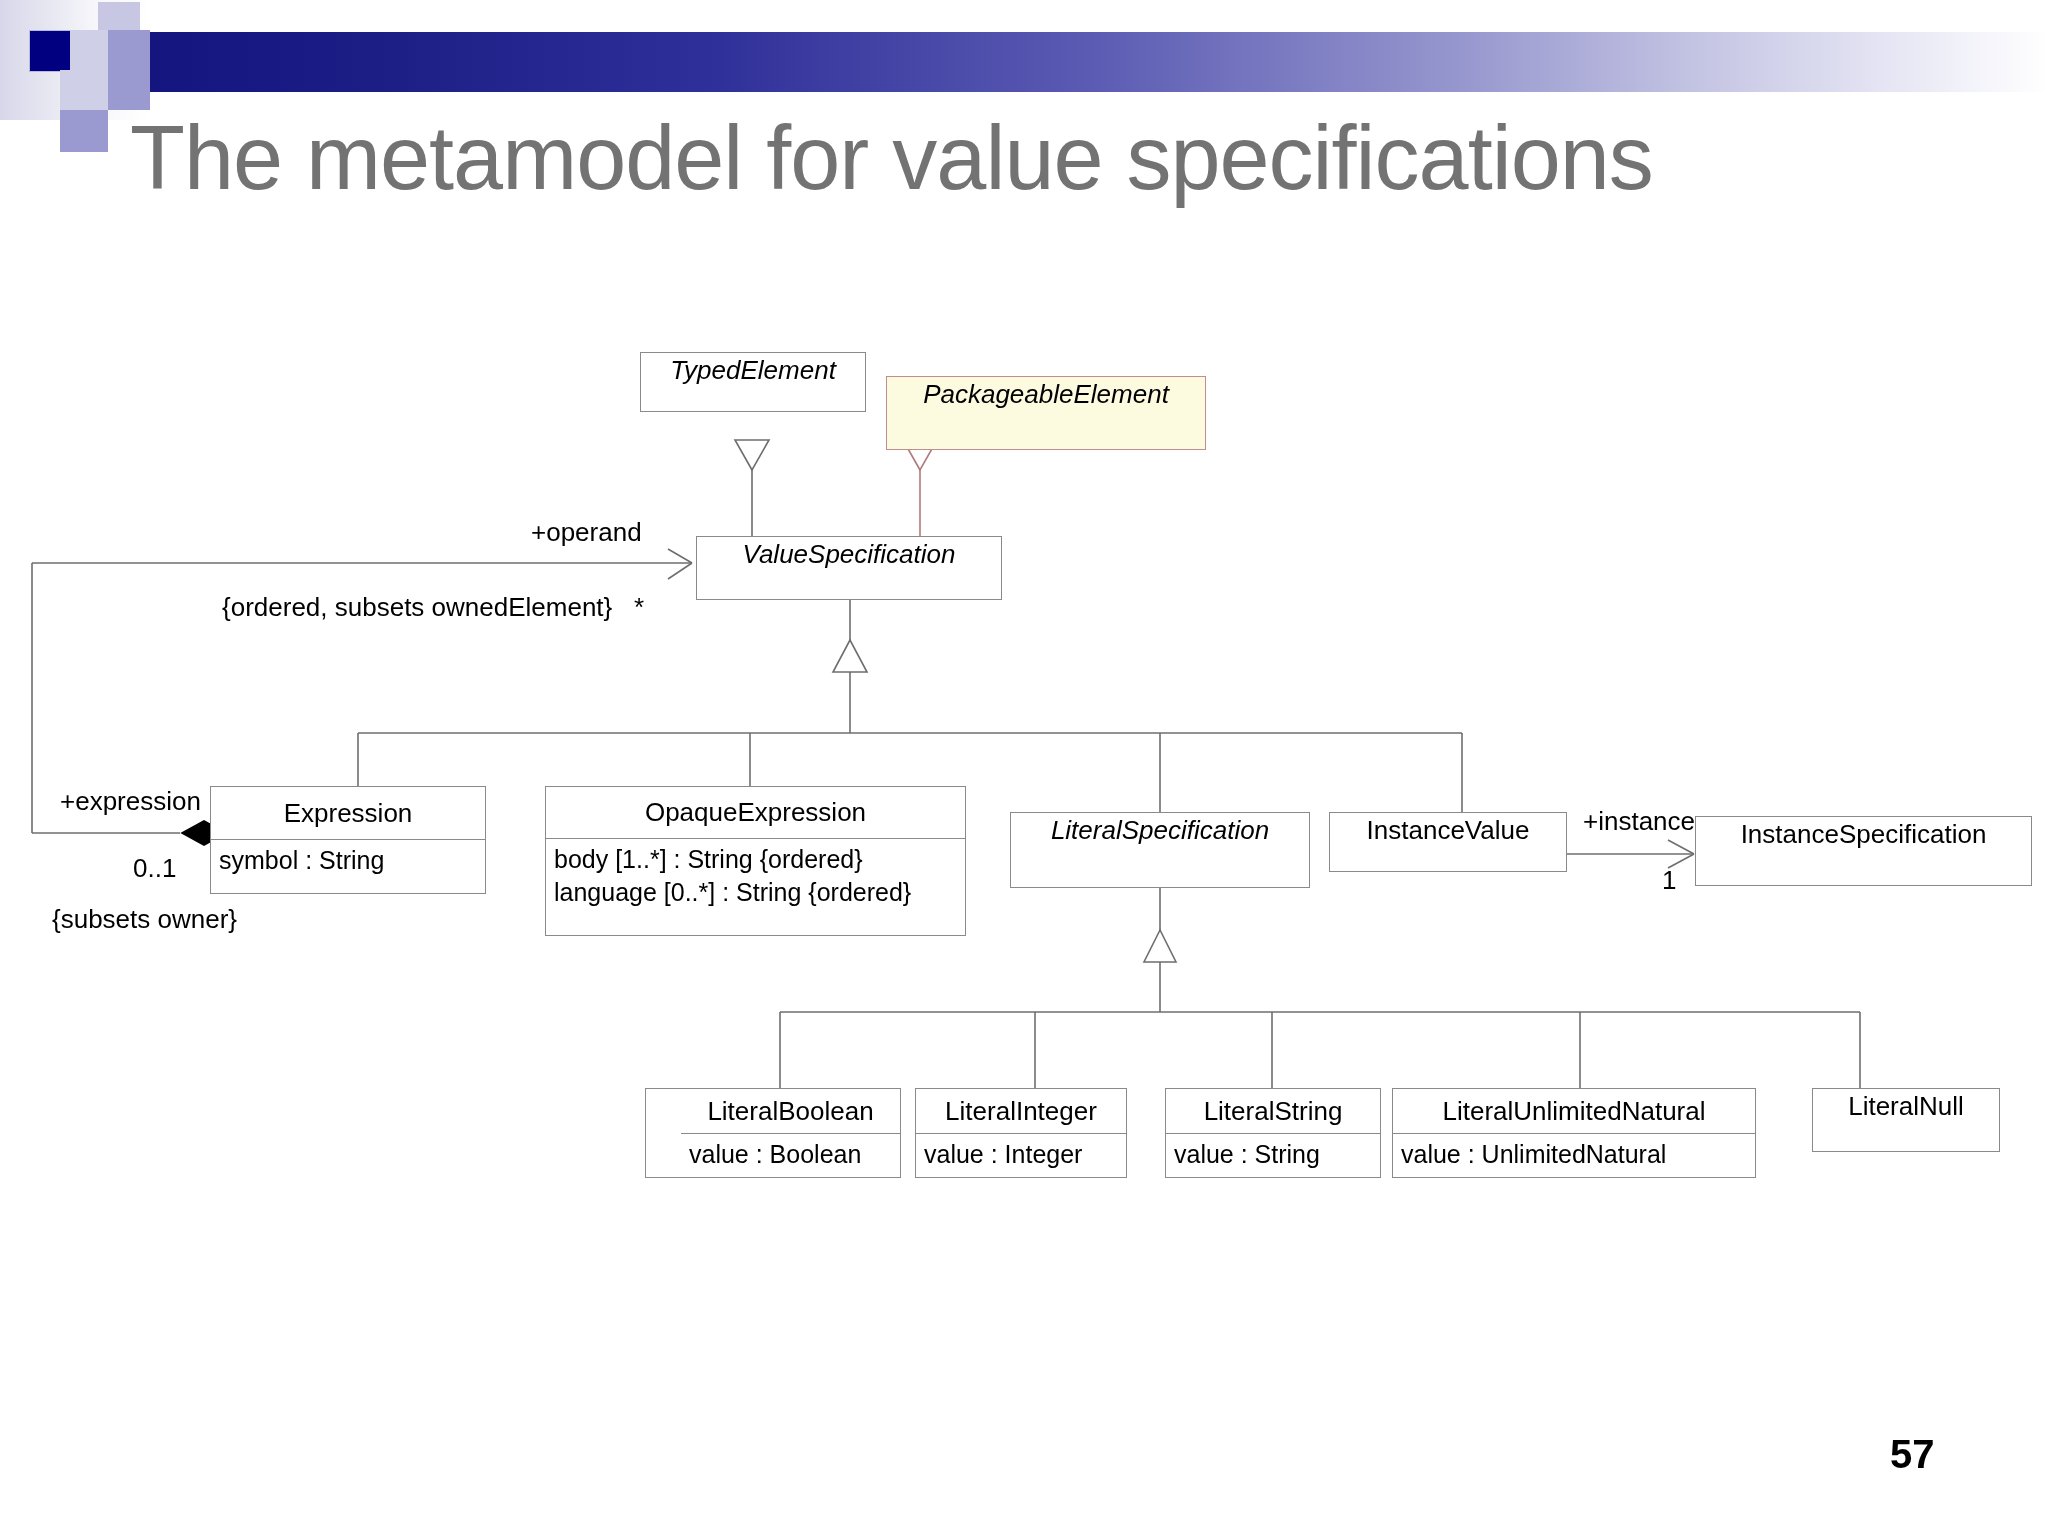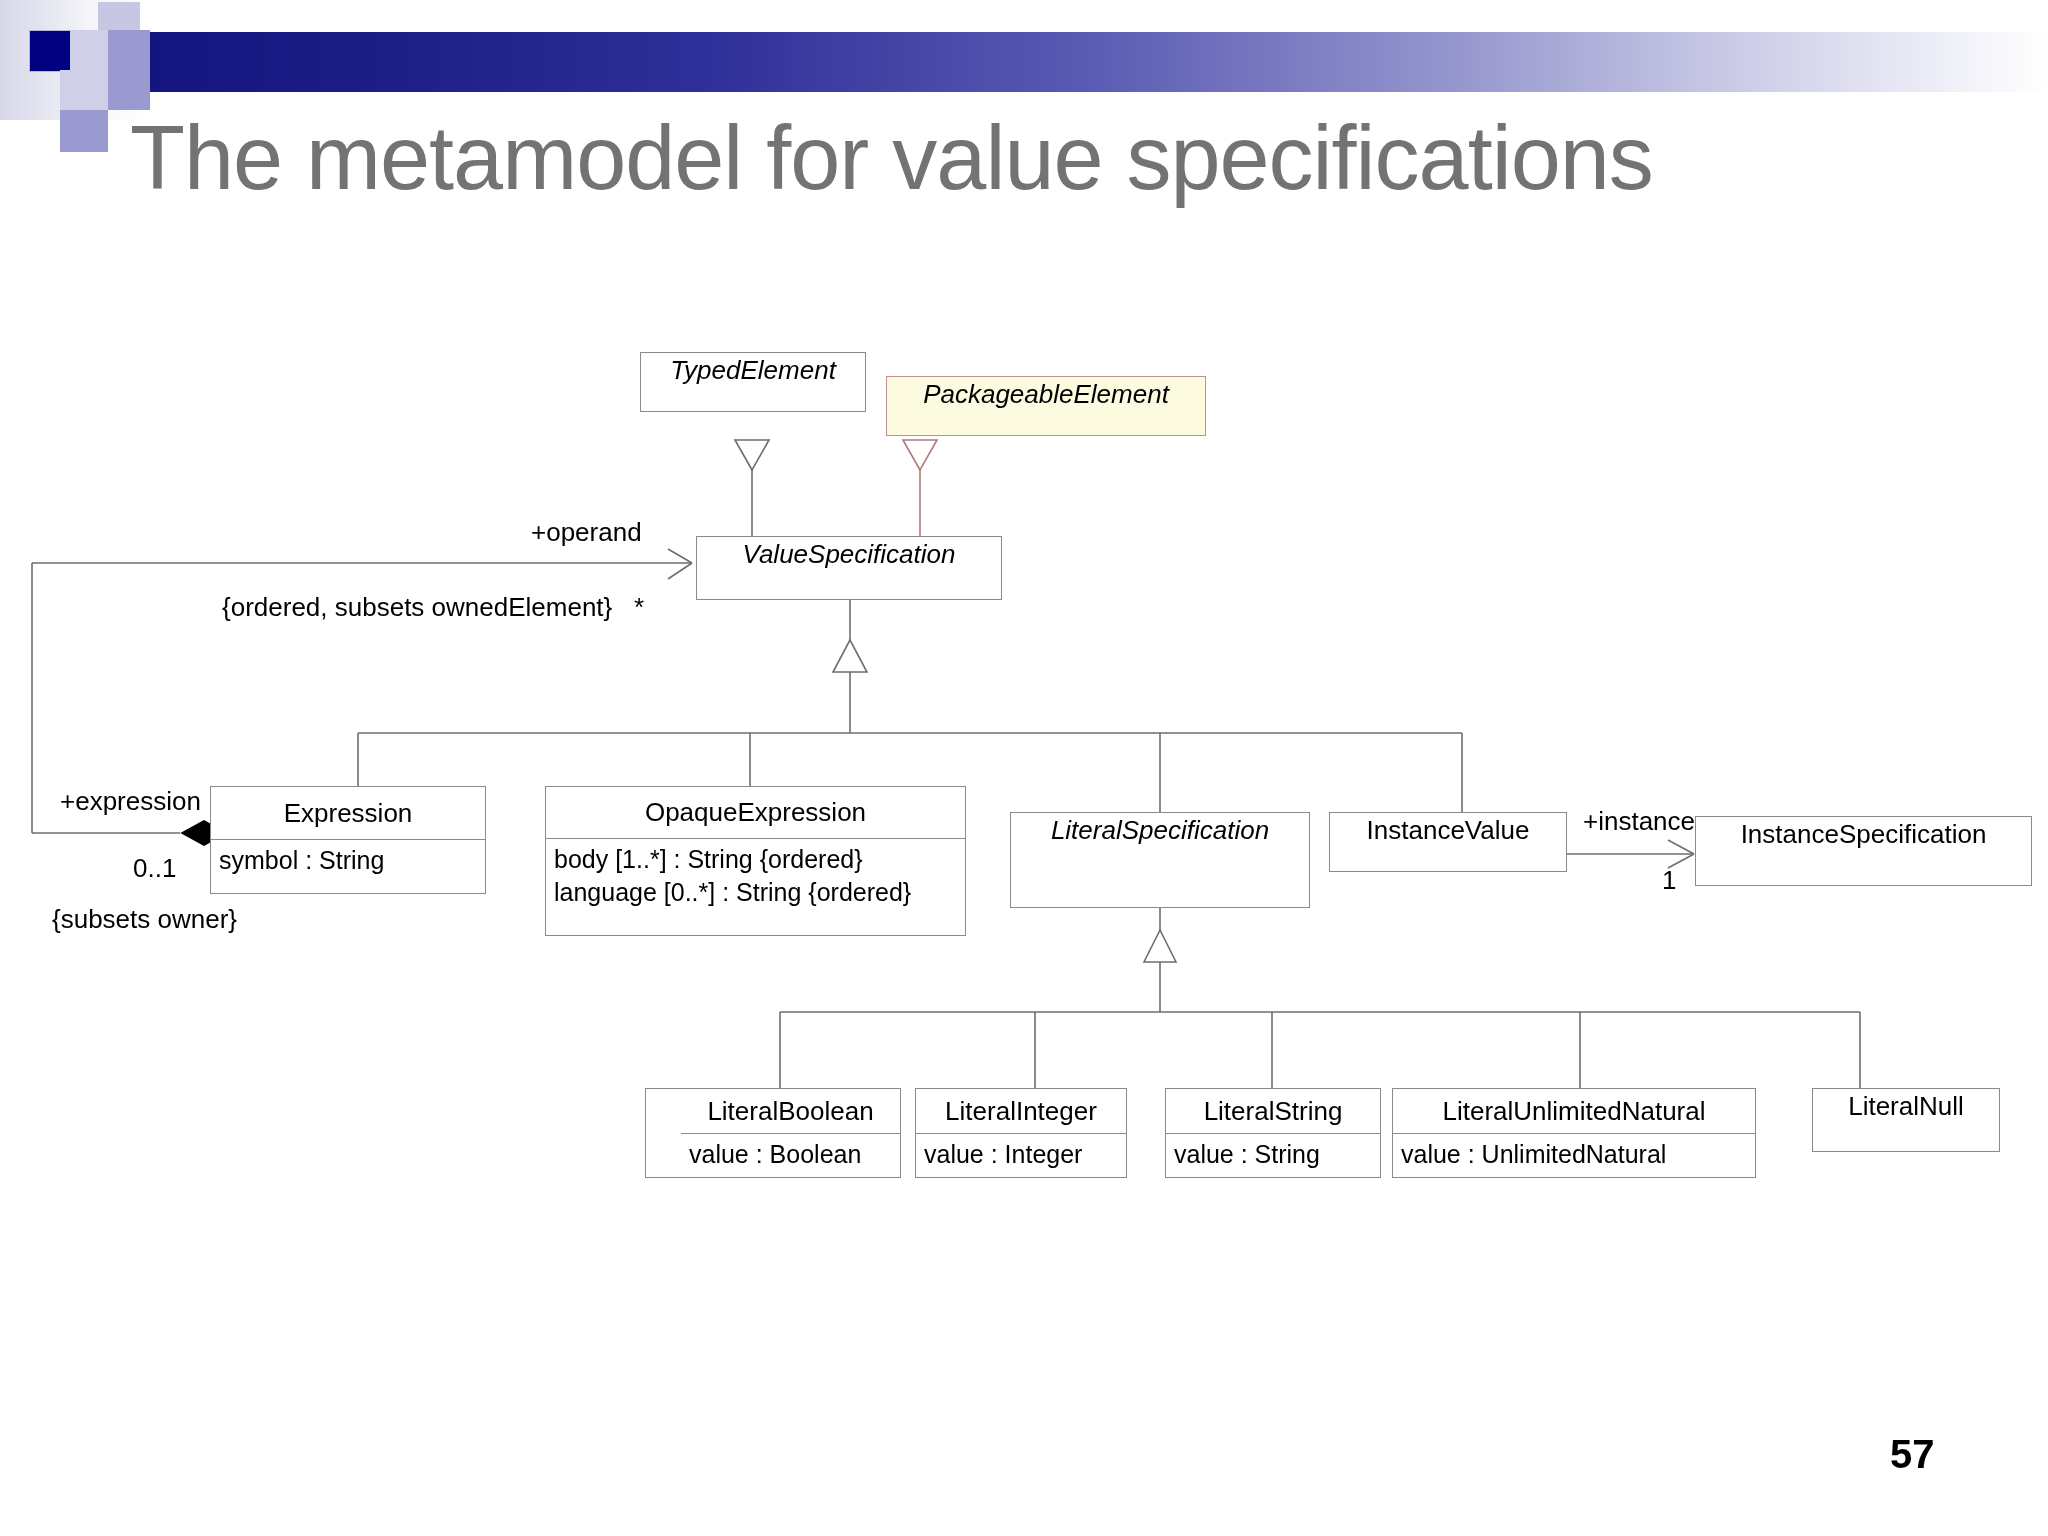--- a/index.html
+++ b/index.html
@@ -131,21 +131,21 @@
         <path d="M 1567 854 L 1694 854"></path>
         <path d="M 1694 854 L 1668 840"></path>
         <path d="M 1694 854 L 1668 868"></path>
       </g>
     </svg>
 
     <div class="cls italic" style="left:640px;top:352px;width:226px;height:60px;">
       <div class="name">TypedElement</div>
     </div>
 
-    <div class="cls italic highlight" style="left:886px;top:376px;width:320px;height:60px;">
+    <div class="cls italic highlight" style="left:886px;top:376px;width:320px;height:74px;">
       <div class="name">PackageableElement</div>
     </div>
 
     <div class="cls italic" style="left:696px;top:536px;width:306px;height:64px;">
       <div class="name">ValueSpecification</div>
     </div>
 
     <div class="cls compart" style="left:210px;top:786px;width:276px;height:108px;">
       <div class="name" style="height:48px;">Expression</div>
       <div class="attrs">
@@ -154,21 +154,21 @@
     </div>
 
     <div class="cls compart" style="left:545px;top:786px;width:421px;height:150px;">
       <div class="name" style="height:47px;">OpaqueExpression</div>
       <div class="attrs">
         <div>body  [1..*] : String {ordered}</div>
         <div>language [0..*] : String {ordered}</div>
       </div>
     </div>
 
-    <div class="cls italic" style="left:1010px;top:812px;width:300px;height:96px;">
+    <div class="cls italic" style="left:1010px;top:812px;width:300px;height:76px;">
       <div class="name">LiteralSpecification</div>
     </div>
 
     <div class="cls" style="left:1329px;top:812px;width:238px;height:60px;">
       <div class="name">InstanceValue</div>
     </div>
 
     <div class="cls" style="left:1695px;top:816px;width:337px;height:70px;">
       <div class="name">InstanceSpecification</div>
     </div>

